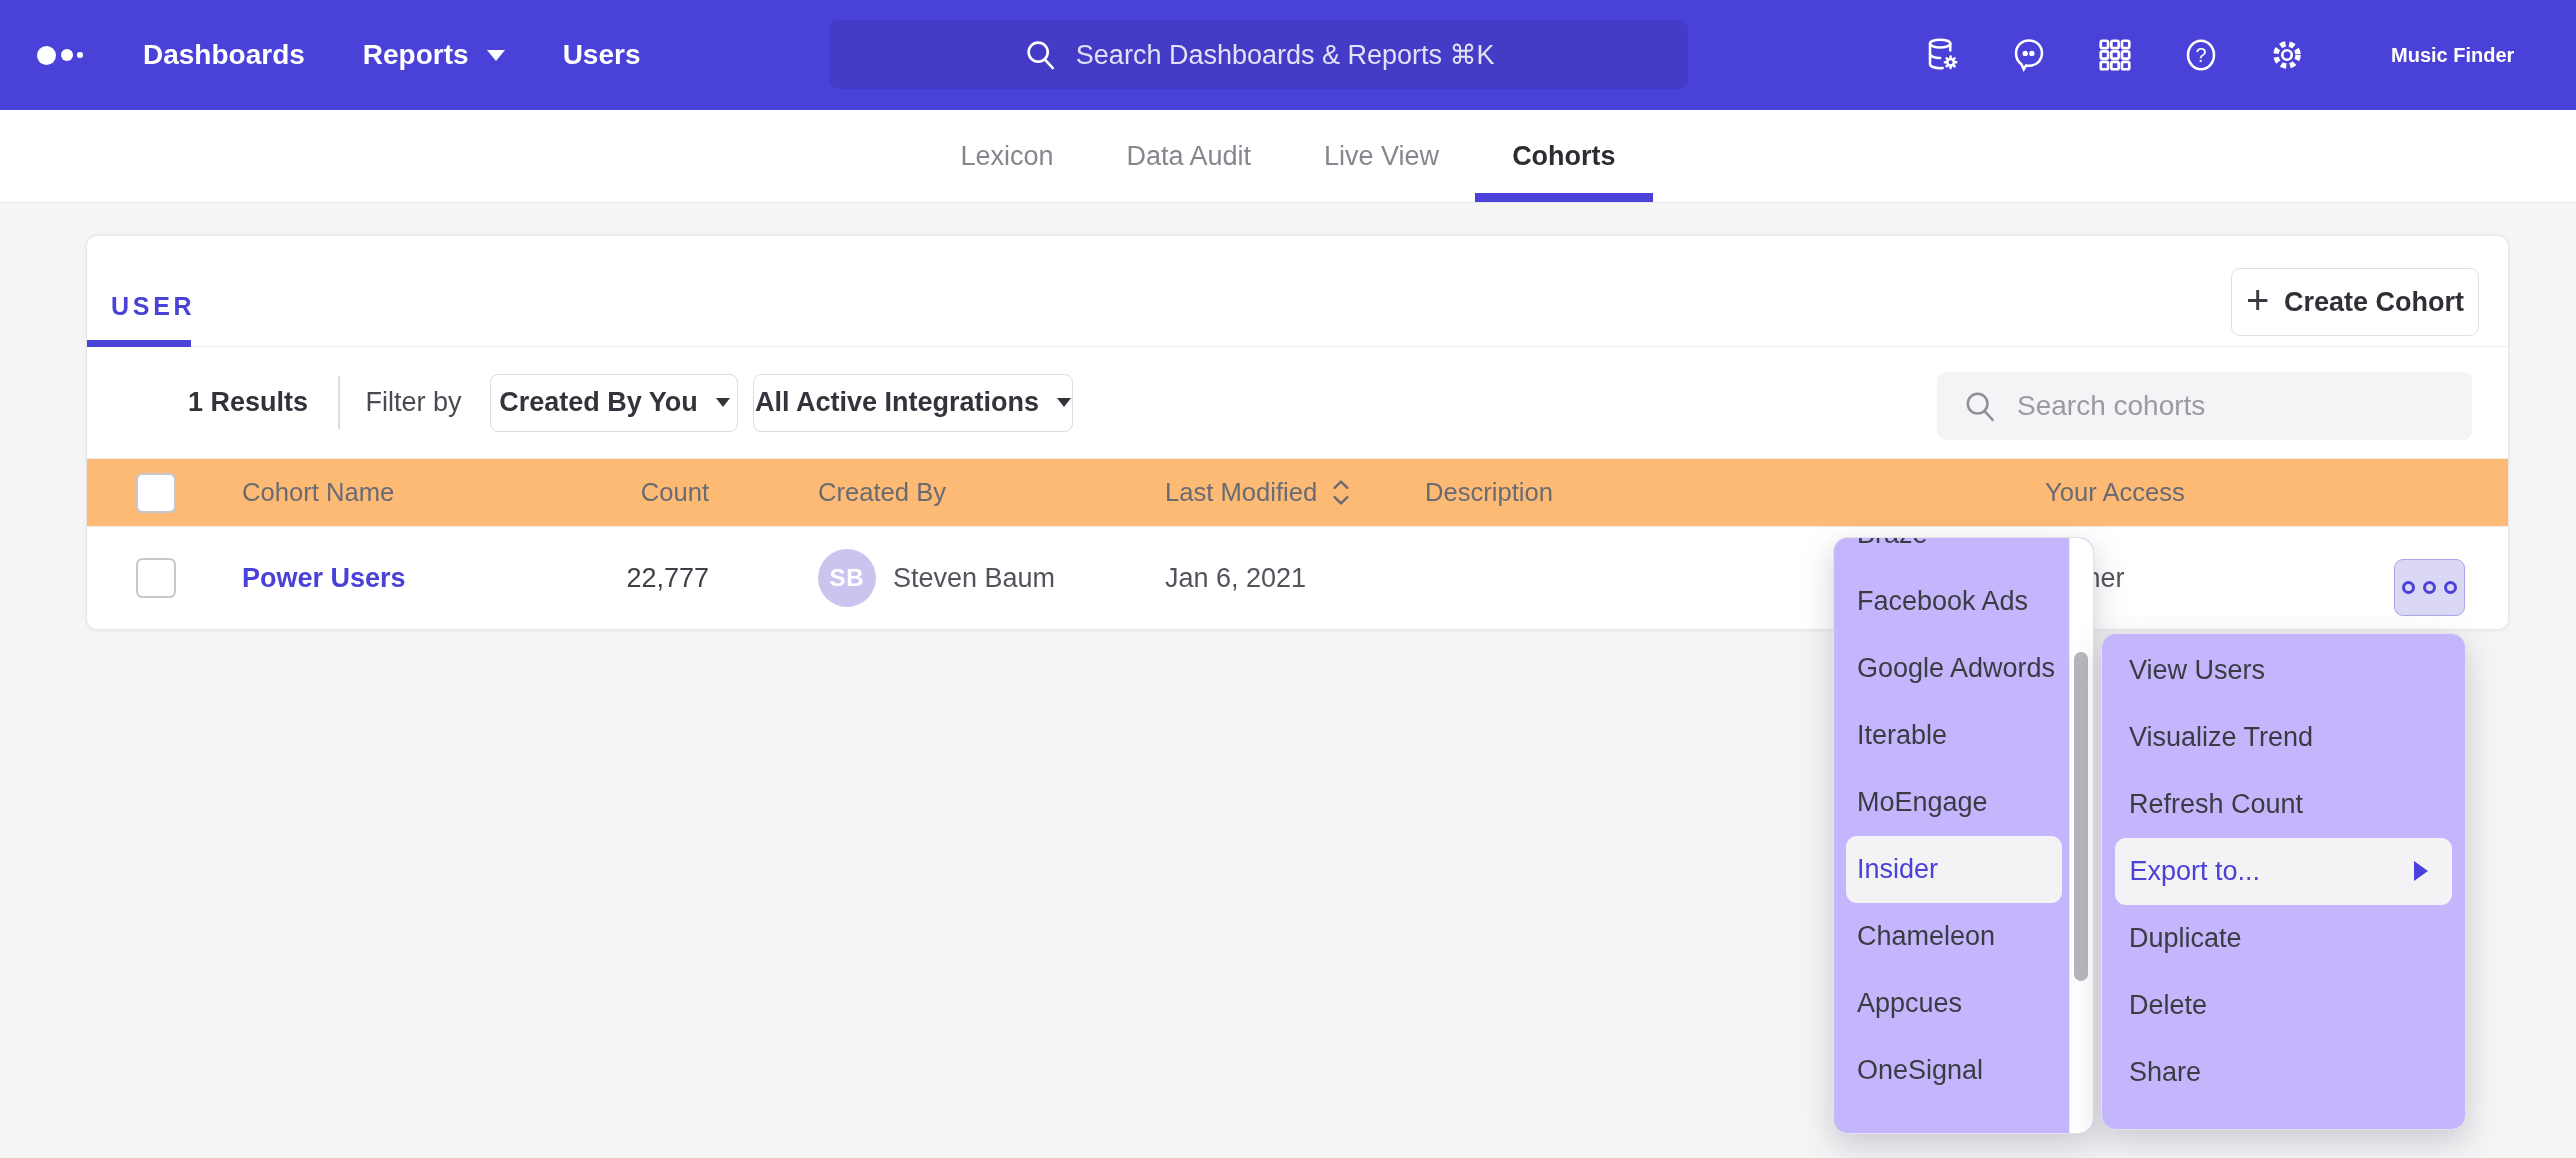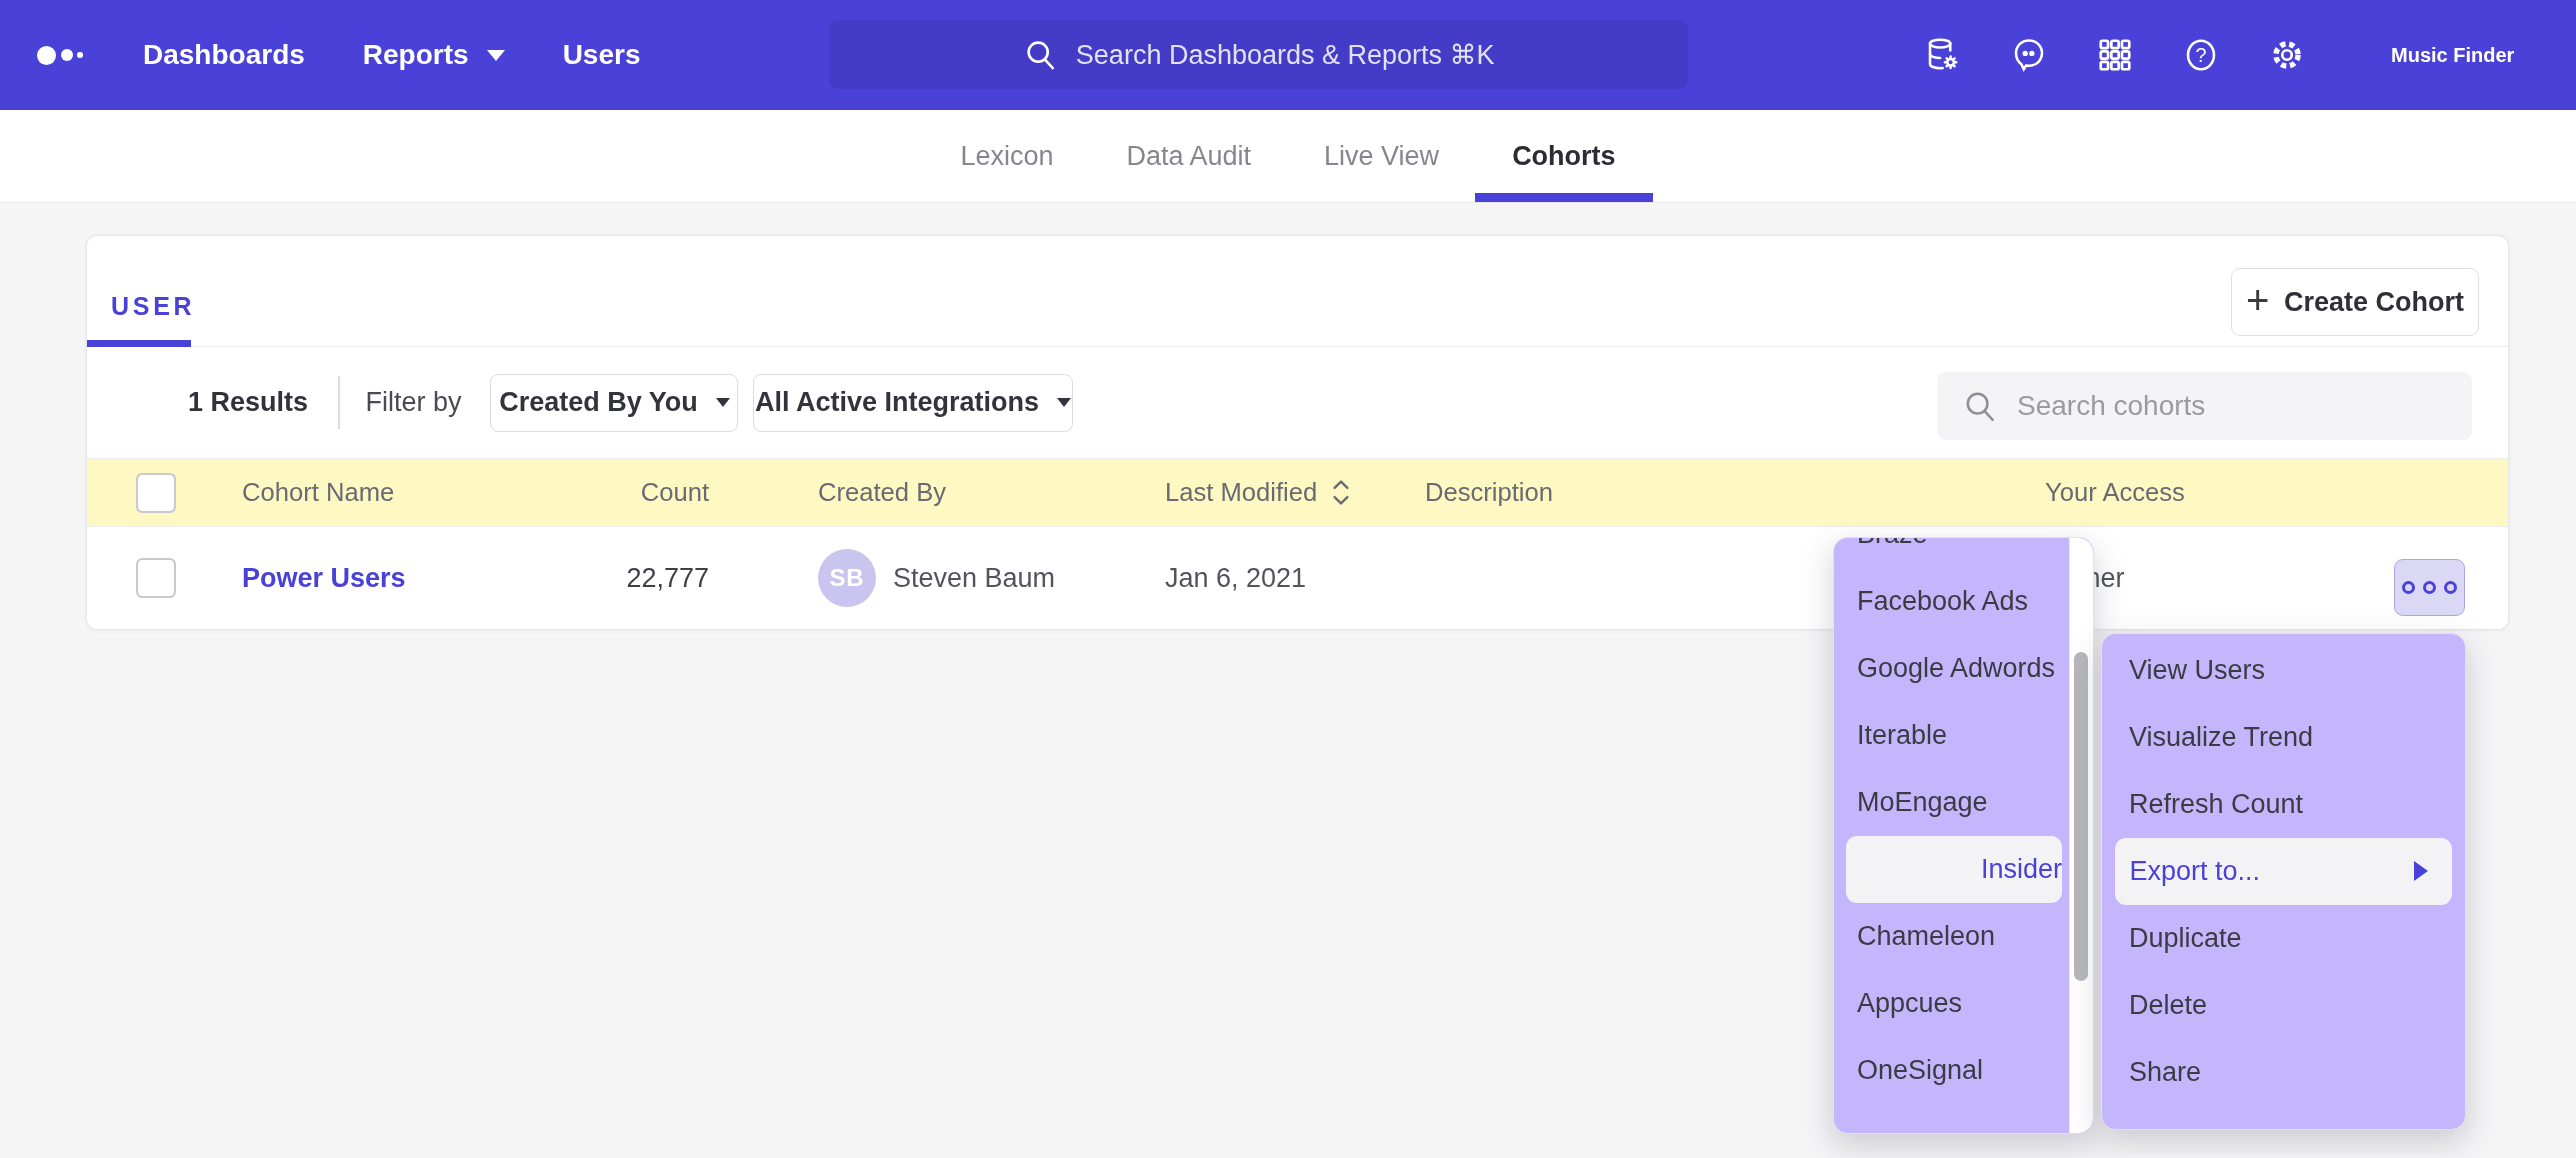--- a/index.html
+++ b/index.html
@@ -45,21 +45,21 @@
   .filterby { margin-left:25.6px; font-size:27px; color:#4a4a52; white-space:nowrap; }
   .filter-btn { height:58px; border:1.8px solid #dcdce0; border-radius:8.2px; background:#fff; display:flex; align-items:center; justify-content:center; gap:18px; font-size:27px; font-weight:600; color:#33333b; cursor:pointer; white-space:nowrap; }
   .filter-btn .caret { color:#33333b; }
   .fb1 { margin-left:29px; width:248px; }
   .fb2 { margin-left:14.6px; width:320px; }
   .cohort-search { position:absolute; right:36px; top:25px; width:535px; height:68px; background:#f4f4f6; border-radius:9px; display:flex; align-items:center; padding-left:24px; gap:18px; }
   .cohort-search input { border:none; outline:none; background:transparent; font-size:28px; color:#43434b; width:420px; font-family:"Liberation Sans", sans-serif; }
   .cohort-search input::placeholder { color:#9a9aa2; }
 
   
-  .thead { position:absolute; left:0; top:222px; width:100%; height:69px; background:#fef9c3; border-top:0.9px solid #ededf0; border-bottom:0.9px solid #ededf0; font-size:25.6px; color:#6a6a73; }
+  .thead { position:absolute; left:0; top:222px; width:100%; height:69px; background:#fdba74; border-top:0.9px solid #ededf0; border-bottom:0.9px solid #ededf0; font-size:25.6px; color:#6a6a73; }
   .thead .cell, .trow .cell { position:absolute; top:0; height:100%; display:flex; align-items:center; white-space:nowrap; }
   .trow { position:absolute; left:0; top:291px; width:100%; height:102px; background:#fff; border-radius:0 0 11px 11px; font-size:27px; }
   .c-check { left:49px; }
   .c-name { left:155px; }
   .c-count { left:393px; width:229px; justify-content:flex-end; }
   .c-createdby { left:731px; }
   .c-modified { left:1078px; }
   .c-desc { left:1338px; }
   .c-access { left:1958px; }
   .checkbox { width:40px; height:40px; border:2.7px solid #c8c8ce; border-radius:6.4px; background:#fff; cursor:pointer; }
@@ -70,21 +70,21 @@
   .byname { left:806px; }
   .muted { color:#53535c; }
   .row-actions { position:absolute; left:2307px; top:32px; width:71px; height:57px; background:#dad8f5; border:1.8px solid #aba5ec; border-radius:9px; display:flex; align-items:center; justify-content:center; gap:7.3px; cursor:pointer; }
   .ring { width:13.7px; height:13.7px; border:3.7px solid #4A41D8; border-radius:50%; }
 
   
   .menu-panel { position:absolute; background:#c4b5fd; border:0.9px solid #e2e2e7; border-radius:14.6px; box-shadow:0 11px 31px rgba(70,70,100,0.25); z-index:20; }
   .export-menu { left:1833px; top:537px; width:261px; height:597px; overflow:hidden; }
   .export-menu ul { list-style:none; margin-top:-37px; }
   .export-menu li { height:67px; display:flex; align-items:center; padding-left:23px; font-size:27px; color:#3b3b43; cursor:pointer; white-space:nowrap; }
-  .export-menu li.selected { background:#f3f3f5; border-radius:11px; margin-left:12px; margin-right:31px; padding-left:11px; color:#4A41D8;justify-content:flex-end; }
+  .export-menu li.selected { background:#f3f3f5; border-radius:11px; margin-left:12px; margin-right:31px; padding-left:11px; color:#4A41D8; }
   .scroll-track { position:absolute; right:0; top:0; bottom:0; width:24px; border-left:0.9px solid #ebebee; border-radius:0 14.6px 14.6px 0; background:#fff; }
   .scroll-thumb { position:absolute; left:3.7px; top:114px; width:14.6px; height:329px; border-radius:8.2px; background:#b6b6bc; cursor:pointer; }
   .context-menu { left:2101px; top:633px; width:365px; height:497px; }
   .context-menu ul { list-style:none; padding-top:2.7px; }
   .context-menu li { position:relative; height:67px; display:flex; align-items:center; padding-left:27px; font-size:27px; color:#3b3b43; cursor:pointer; white-space:nowrap; }
   .context-menu li.highlighted { background:#f3f3f5; border-radius:11px; margin:0 12.8px; padding-left:14.6px; color:#4A41D8; }
   .submenu-arrow { position:absolute; right:24px; width:0; height:0; border-top:10px solid transparent; border-bottom:10px solid transparent; border-left:14.6px solid #4A41D8; }
 
   svg { display:block; }
 </style>

